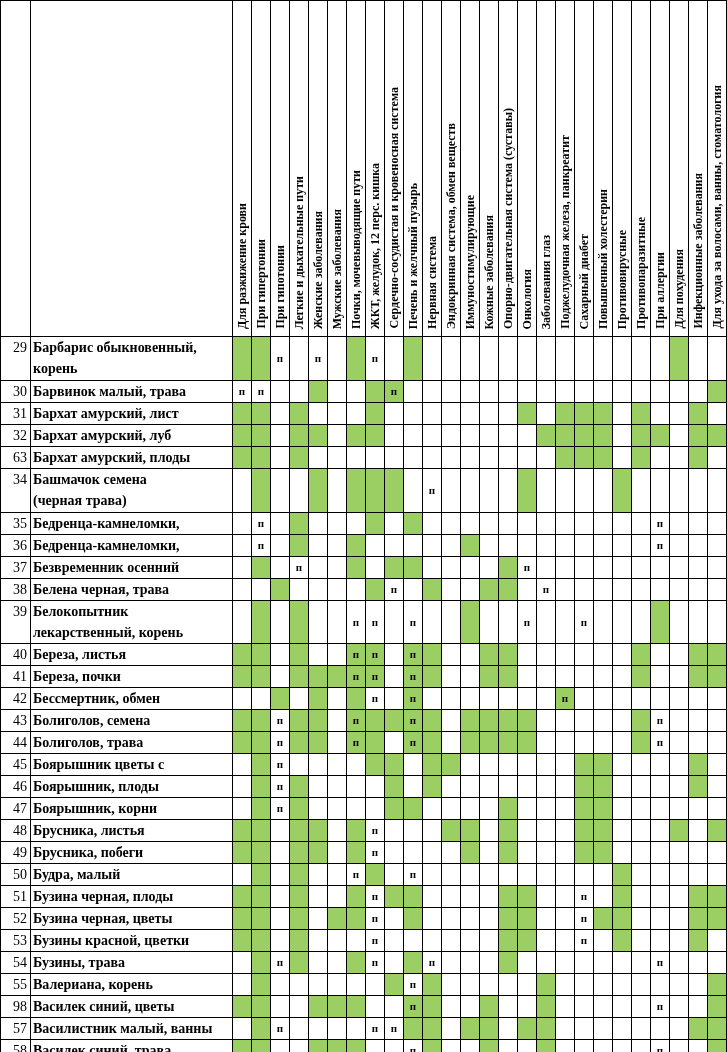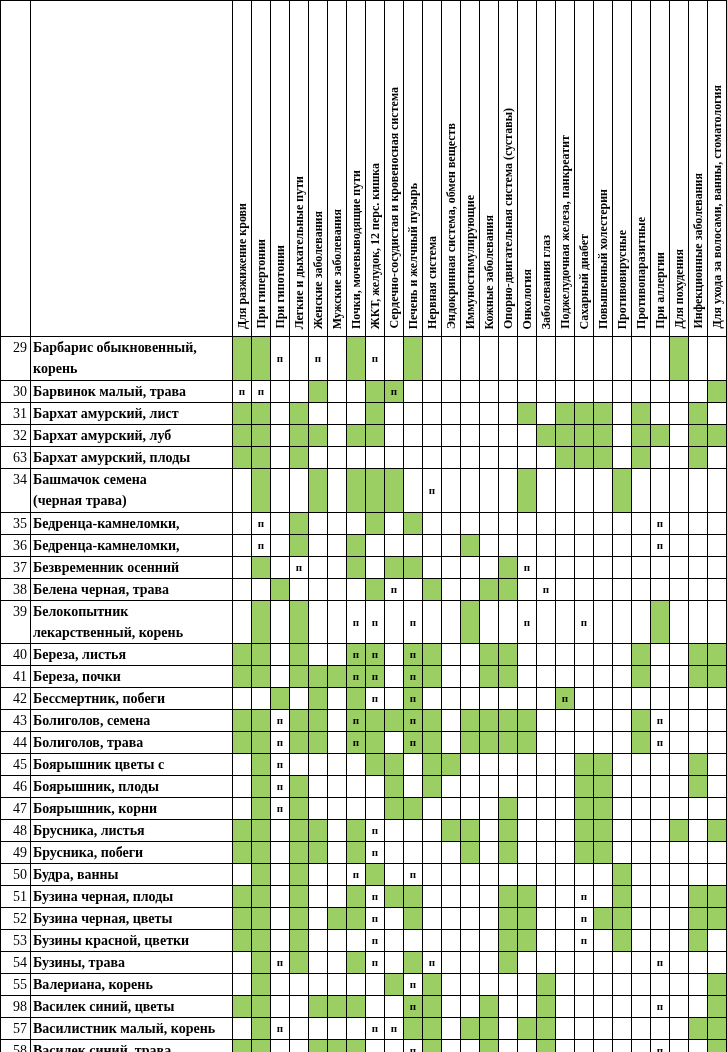--- a/index.html
+++ b/index.html
@@ -475,21 +475,21 @@
           <td class="cell"></td>
           <td class="cell"></td>
           <td class="cell" style="background: rgb(155, 207, 99);"></td>
           <td class="cell"></td>
           <td class="cell"></td>
           <td class="cell" style="background: rgb(155, 207, 99);"></td>
           <td class="cell" style="background: rgb(155, 207, 99);"></td>
         </tr>
         <tr style="height: 21px;">
           <td class="num">42</td>
-          <td class="lbl">Бессмертник, побеги</td>
+          <td class="lbl">Бессмертник, обмен</td>
           <td class="cell"></td>
           <td class="cell"></td>
           <td class="cell" style="background: rgb(155, 207, 99);"></td>
           <td class="cell"></td>
           <td class="cell" style="background: rgb(155, 207, 99);"></td>
           <td class="cell"></td>
           <td class="cell" style="background: rgb(155, 207, 99);"></td>
           <td class="cell">п</td>
           <td class="cell"></td>
           <td class="cell" style="background: rgb(155, 207, 99);">п</td>
@@ -715,21 +715,21 @@
           <td class="cell" style="background: rgb(155, 207, 99);"></td>
           <td class="cell"></td>
           <td class="cell"></td>
           <td class="cell"></td>
           <td class="cell"></td>
           <td class="cell"></td>
           <td class="cell"></td>
         </tr>
         <tr style="height: 21px;">
           <td class="num">50</td>
-          <td class="lbl">Будра, ванны</td>
+          <td class="lbl">Будра, малый</td>
           <td class="cell"></td>
           <td class="cell" style="background: rgb(155, 207, 99);"></td>
           <td class="cell"></td>
           <td class="cell" style="background: rgb(155, 207, 99);"></td>
           <td class="cell"></td>
           <td class="cell"></td>
           <td class="cell">п</td>
           <td class="cell" style="background: rgb(155, 207, 99);"></td>
           <td class="cell"></td>
           <td class="cell">п</td>
@@ -925,21 +925,21 @@
           <td class="cell"></td>
           <td class="cell"></td>
           <td class="cell"></td>
           <td class="cell">п</td>
           <td class="cell"></td>
           <td class="cell"></td>
           <td class="cell" style="background: rgb(155, 207, 99);"></td>
         </tr>
         <tr style="height: 21px;">
           <td class="num">57</td>
-          <td class="lbl">Василистник малый, корень</td>
+          <td class="lbl">Василистник малый, ванны</td>
           <td class="cell"></td>
           <td class="cell" style="background: rgb(155, 207, 99);"></td>
           <td class="cell">п</td>
           <td class="cell"></td>
           <td class="cell"></td>
           <td class="cell"></td>
           <td class="cell"></td>
           <td class="cell">п</td>
           <td class="cell">п</td>
           <td class="cell" style="background: rgb(155, 207, 99);"></td>

